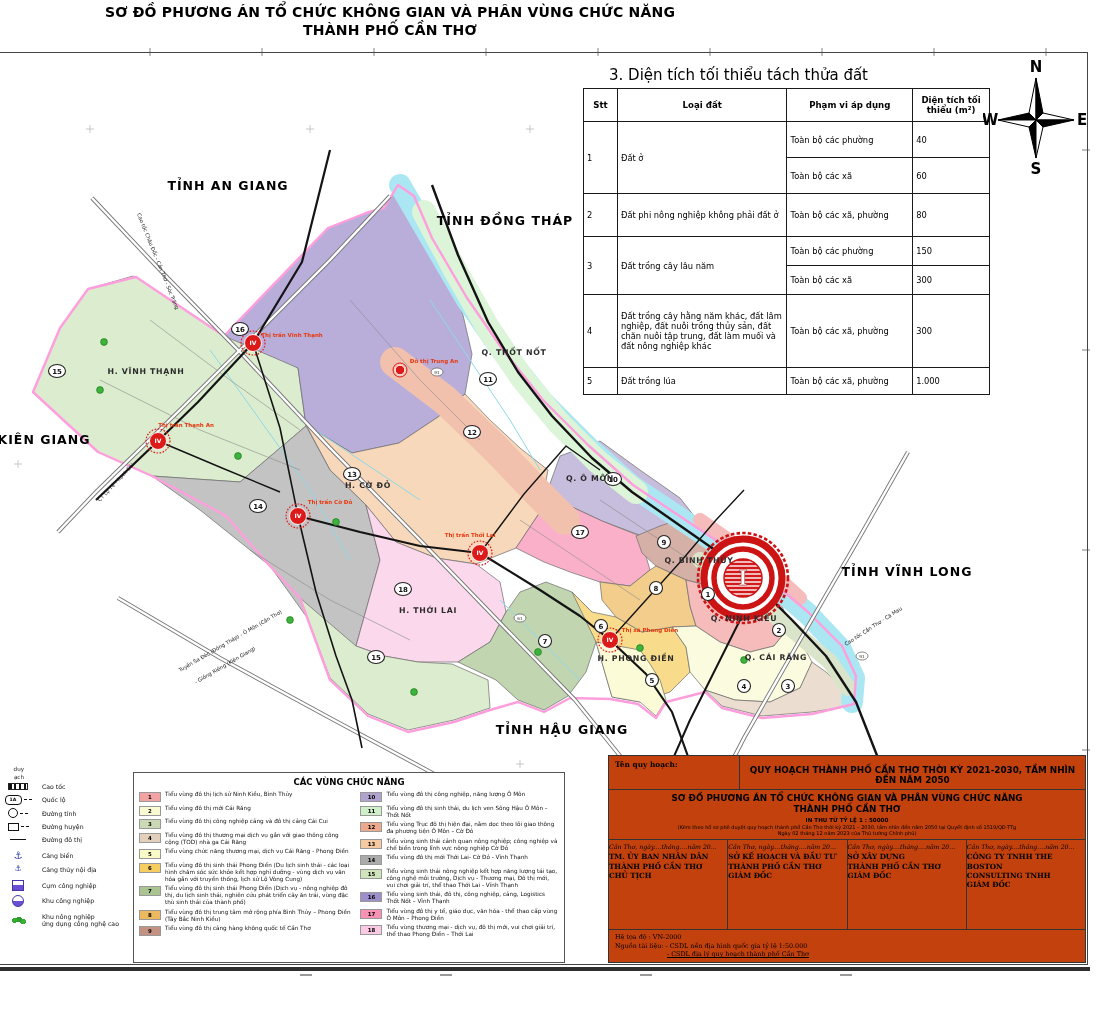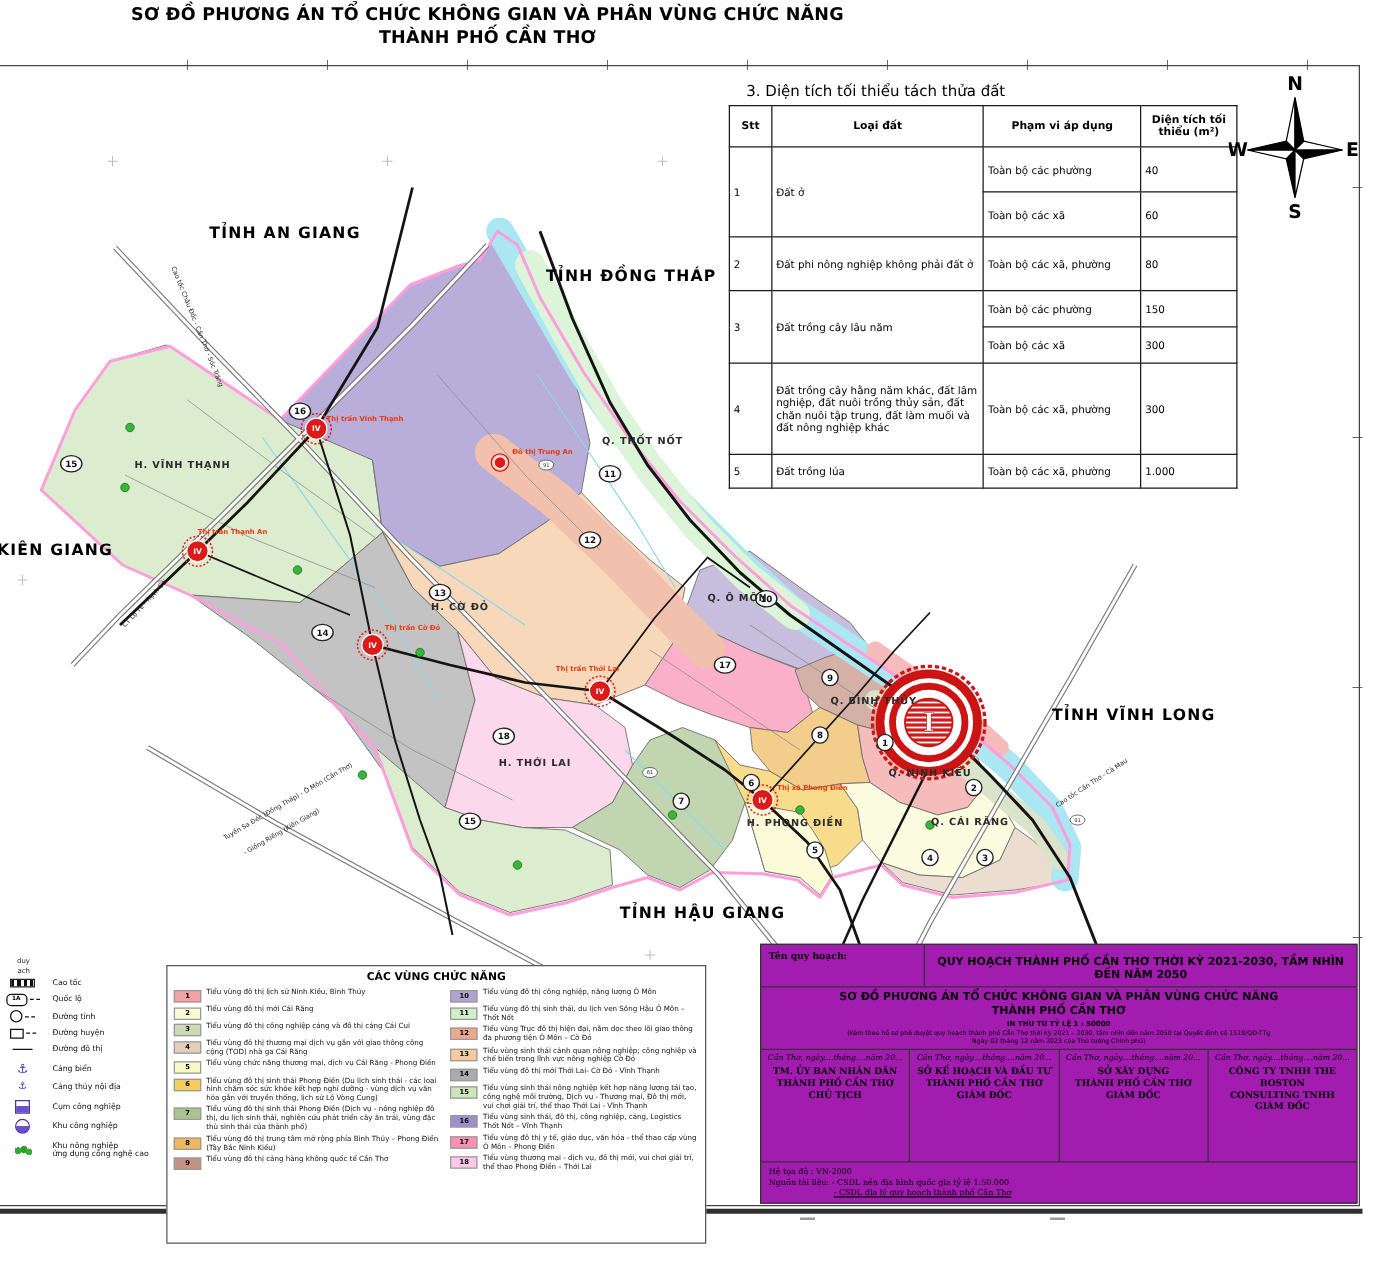--- a/index.html
+++ b/index.html
@@ -7,34 +7,34 @@
        font-family:"DejaVu Sans","Liberation Sans",sans-serif;color:#000;}
   .sheet-title{position:absolute;top:3px;left:60px;width:660px;text-align:center;
        font-weight:bold;font-size:14px;line-height:1.32;letter-spacing:.2px;z-index:5;}
   .map-frame{position:absolute;left:-6px;top:52px;width:1092px;height:911px;
        border:1.3px solid #444;pointer-events:none;z-index:4;}
   .frame-bar{position:absolute;left:-6px;top:967px;width:1096px;height:4px;background:#2f2f2f;z-index:4;}
   #map-svg{position:absolute;left:0;top:0;width:1100px;height:1018px;z-index:1;}
 
   
   .tbl-wrap{position:absolute;left:583px;top:66px;width:407px;z-index:6;}
-  .tbl-caption{font-size:12px;margin:0 0 4px 14px;}
+  .tbl-caption{font-size:15px;margin:0 0 4px 26px;}
   table.minarea{border-collapse:collapse;width:100%;background:#fff;}
   table.minarea th,table.minarea td{border:1.2px solid #1a1a1a;font-size:8.3px;
        padding:1px 3px;vertical-align:middle;}
   table.minarea th{font-size:8.6px;text-align:center;}
   td.c{text-align:left;}
   col.c-stt{width:34px;}col.c-land{width:170px;}col.c-scope{width:126px;}col.c-area{width:77px;}
 
   
   .compass{position:absolute;left:983px;top:58px;width:106px;height:118px;z-index:6;}
   .compass text{font-size:15px;font-weight:bold;fill:#000;font-family:"DejaVu Sans",sans-serif;}
 
   
-  .zones-legend{position:absolute;left:133px;top:772px;width:432px;height:223px;
+  .zones-legend{position:absolute;left:133px;top:772px;width:432px;height:191px;
        border:1px solid #555;background:#fff;box-sizing:border-box;padding:3px 5px;z-index:6;}
   .zl-title{text-align:center;font-size:8.6px;font-weight:bold;margin:1px 0 4px;}
   .zl-cols{display:flex;gap:7px;}
   .zl-col{flex:1.08;}
   .zl-col.right{flex:1;}
   .zl-item{display:flex;gap:4px;margin-bottom:2.6px;align-items:flex-start;}
   .zl-swatch{width:20px;height:8px;border:.5px solid #999;flex:none;font-size:5.4px;
        font-weight:bold;text-align:center;line-height:8.2px;margin-top:1px;}
   .zl-label{font-size:5.7px;line-height:1.22;color:#111;}
 
@@ -58,34 +58,34 @@
   .ic-sq{width:10px;height:9px;border:1px solid #4433AA;background:linear-gradient(#fff 45%,#6a4fd0 45%);}
   .ic-indc{width:10px;height:10px;border-radius:50%;border:1px solid #4433AA;
        background:linear-gradient(#fff 45%,#6a4fd0 45%);}
   .ic-agri{width:15px;height:9px;
        background:radial-gradient(circle 3px at 3.5px 4.5px,#33aa33 90%,transparent 91%),
                   radial-gradient(circle 3px at 8px 3.5px,#2e9e2e 90%,transparent 91%),
                   radial-gradient(circle 3px at 12px 5.5px,#38b038 90%,transparent 91%);}
 
   
   .title-block{position:absolute;left:608px;top:755px;width:478px;box-sizing:border-box;
-       border:1.2px solid #333;background:#a21caf;z-index:6;font-family:"DejaVu Serif","Liberation Serif",serif;}
+       border:1.2px solid #333;background:#c2410c;z-index:6;font-family:"DejaVu Serif","Liberation Serif",serif;}
   .tb-row{display:flex;border-bottom:1.2px solid #333;}
   .tb-label{width:118px;padding:4px 6px;font-weight:bold;font-size:7.4px;flex:none;}
   .tb-value{flex:1;text-align:center;}
   .tb-r1 .tb-value{font-size:8.8px;font-weight:bold;padding:9px 4px 4px;
        font-family:"DejaVu Sans","Liberation Sans",sans-serif;}
   .tb-map-title{font-size:8.8px;font-weight:bold;line-height:1.3;padding-top:3px;
        font-family:"DejaVu Sans","Liberation Sans",sans-serif;}
   .tb-scale{font-size:5.6px;font-weight:bold;margin-top:1px;
        font-family:"DejaVu Sans","Liberation Sans",sans-serif;}
   .tb-note{font-size:5px;line-height:1.25;margin:1px 0 3px;
        font-family:"DejaVu Sans","Liberation Sans",sans-serif;}
   .tb-sigs{display:flex;}
-  .tb-sig{flex:1;border-right:1.2px solid #333;height:86px;padding-top:3px;text-align:center;}
+  .tb-sig{flex:1;border-right:1.2px solid #333;height:86px;padding-top:3px;text-align:left;}
   .tb-sig:last-child{border-right:none;}
   .sig-date{font-style:italic;font-size:6.2px;}
   .sig-org{font-weight:bold;font-size:7.2px;line-height:1.3;margin-top:2px;}
   .tb-footer{display:flex;font-size:6.4px;padding:3px 6px 4px;border-bottom:none;line-height:1.3;}
   .tb-footer .fl{width:56%;}
   .tb-footer .fl .ind{margin-left:52px;text-decoration:underline;}
   .tb-footer .fr{width:44%;padding-top:8px;}
 
   
   .prov{font-size:12.5px;font-weight:bold;letter-spacing:1px;fill:#000;}

